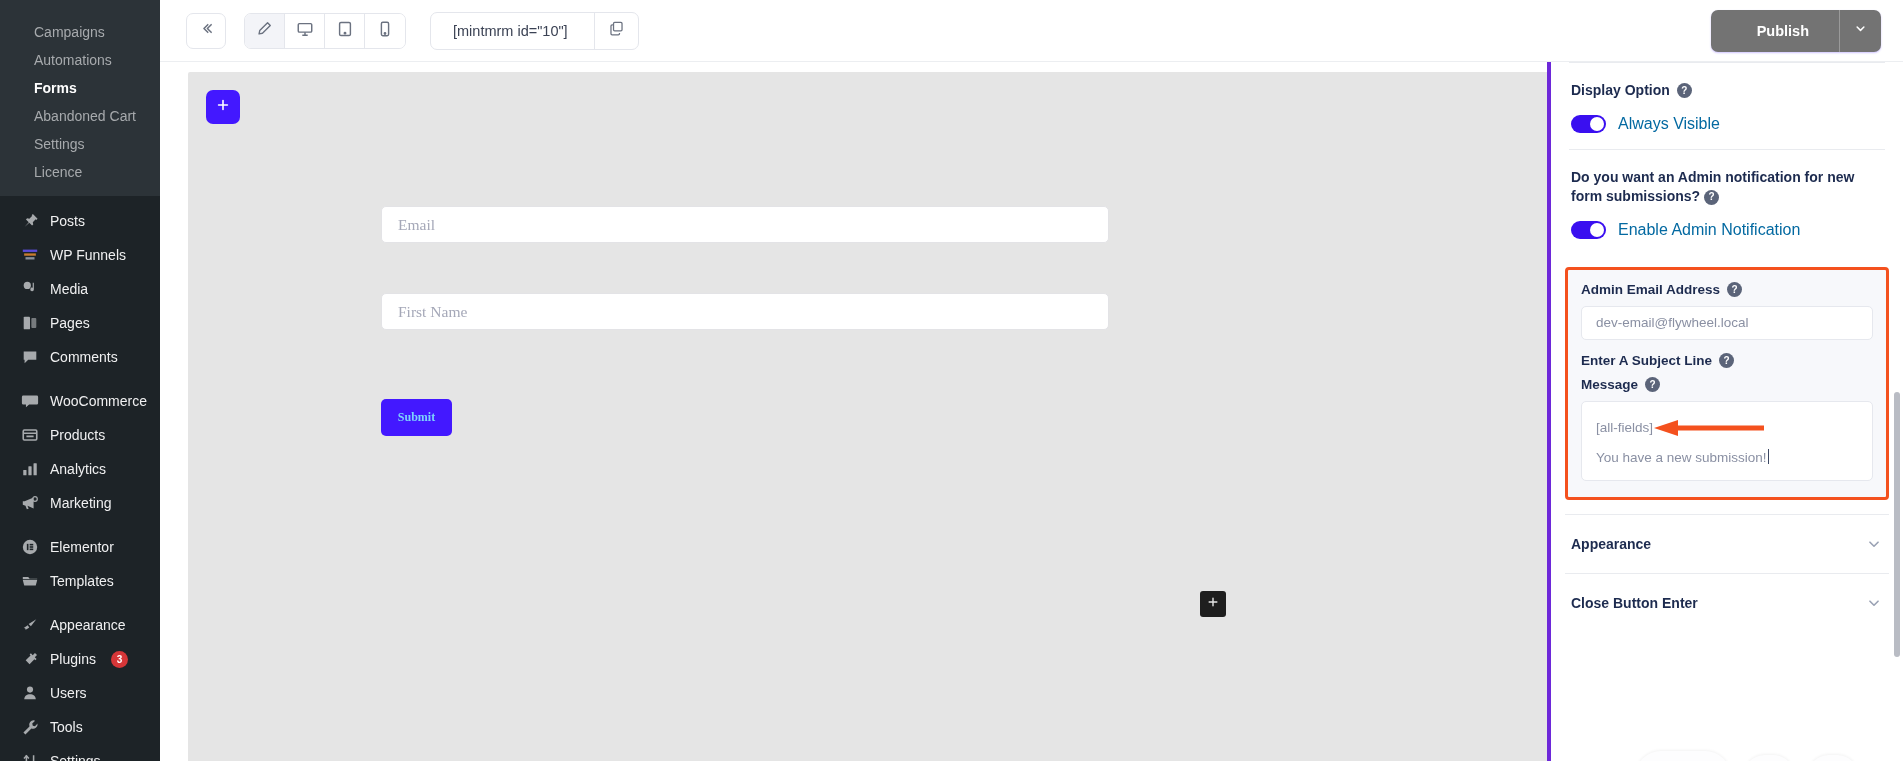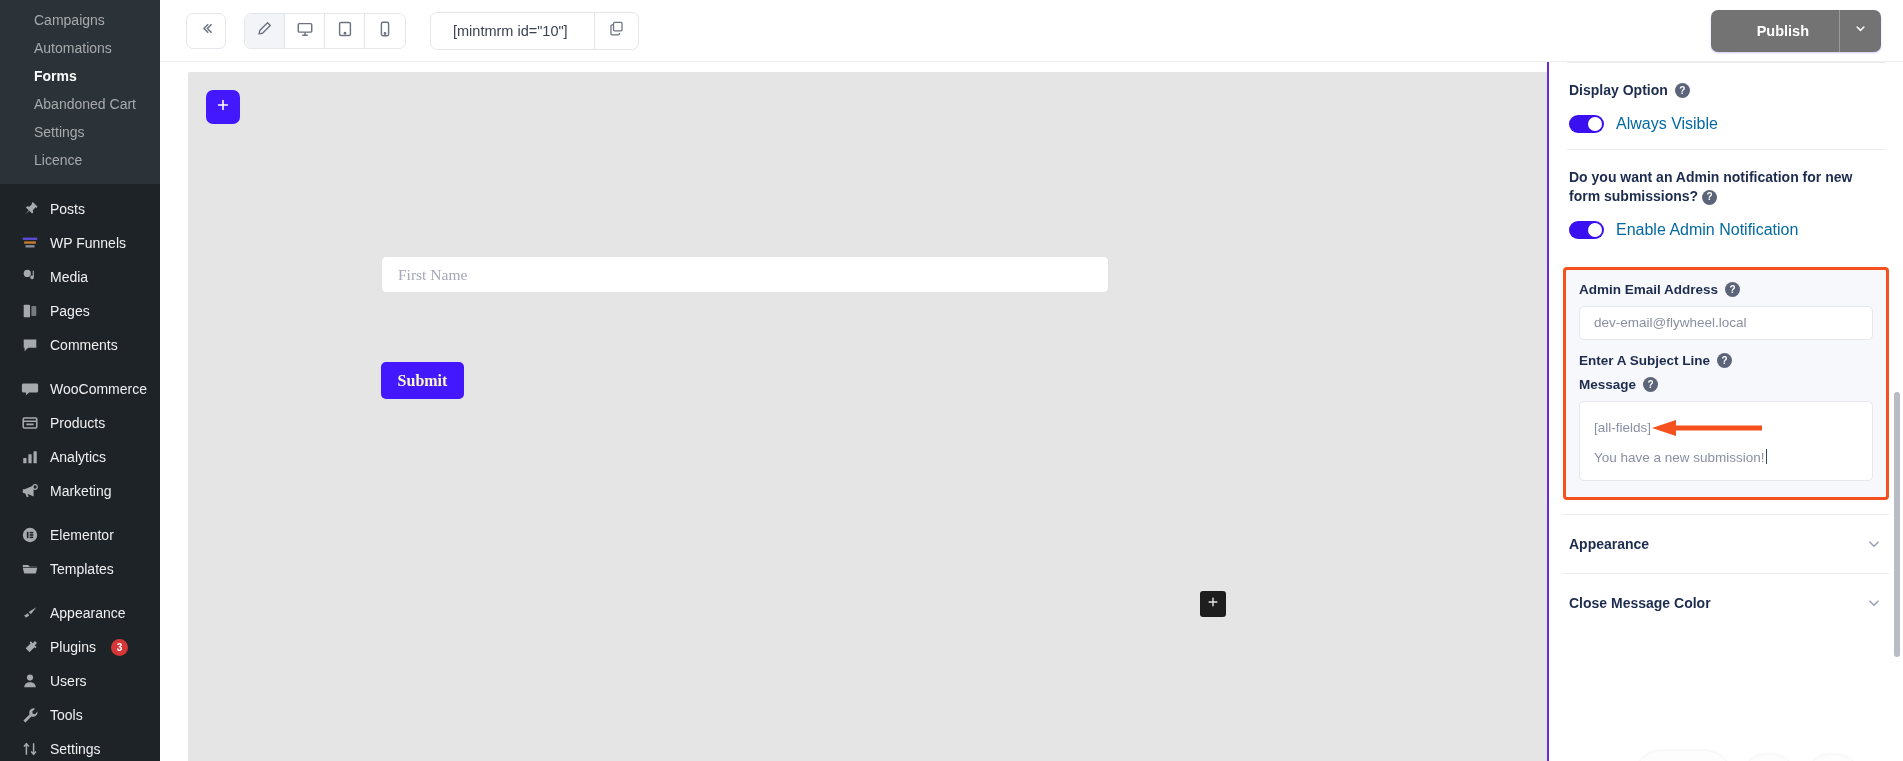--- a/index.html
+++ b/index.html
@@ -15,21 +15,21 @@
   .wp-sidebar {
     width: 160px; height: 761px;
     background: #1d2327;
     flex: 0 0 160px;
     overflow: hidden;
     position: relative;
     z-index: 30;
   }
   .wp-submenu {
     background: #2c3338;
-    padding: 6px 0 10px 0;
+    padding: 18px 0 10px 0;
   }
   .wp-submenu-item {
     font-size: 14px;
     line-height: 1;
     color: #a7aaad;
     padding: 7px 0 7px 34px;
     cursor: pointer;
     white-space: nowrap;
   }
   .wp-submenu-item.current { color: #fff; font-weight: 700; }
@@ -209,37 +209,37 @@
     display: flex; align-items: center;
     padding: 0 16px;
     font-family: "Liberation Serif", serif;
     font-size: 15.5px;
     color: #a5a8b8;
     cursor: text;
   }
   .form-gap { height: 50px; }
   .submit-btn {
     margin-top: 69px;
-    width: 83px; height: 37px;
+    width: 71px; height: 37px;
     background: #4318ff;
     border-radius: 5px;
     display: flex; align-items: center; justify-content: center;
-    color: #fef9c3;
+    color: #7dd3fc;
     font-family: "Liberation Serif", serif;
-    font-size: 16px; font-weight: 700;
+    font-size: 12px; font-weight: 700;
     cursor: pointer;
     border: none;
   }
 
   
   .panel {
     flex: 0 0 356px;
     width: 356px;
     background: #fff;
-    border-left: 2px solid #6d28d9;
+    border-left: 4px solid #6d28d9;
     position: relative;
     overflow: hidden;
     display: flex; flex-direction: column;
   }
   .panel-scroll {
     position: absolute;
     inset: 0;
     overflow: hidden;
     padding: 0 14px;
   }
@@ -637,20 +637,21 @@
 
           <div class="add-block-top">
             <span>
               <svg viewBox="0 0 20 20" fill="none" stroke="currentColor" stroke-width="2" stroke-linecap="round">
                   <path d="M10 4.5v11M4.5 10h11"></path>
                 </svg>
             </span>
           </div>
 
           <div class="form-stage">
+            <div class="form-field">Email</div>
             <div class="form-gap"></div>
             <div class="form-field">First Name</div>
             <button class="submit-btn">Submit</button>
           </div>
 
           <div class="add-block-bottom">
             <span>
               <svg viewBox="0 0 20 20" fill="none" stroke="currentColor" stroke-width="2" stroke-linecap="round">
                   <path d="M10 4.5v11M4.5 10h11"></path>
                 </svg>
@@ -725,21 +726,21 @@
           <div style="height:14px"></div>
           <div class="acc-row">
             <span class="acc-title">Appearance</span>
             <span class="acc-caret">
               <svg width="18" height="18" viewBox="0 0 20 20" fill="none" stroke="currentColor" stroke-width="1.8" stroke-linecap="round" stroke-linejoin="round">
                   <path d="M5.5 8 10 12.5 14.5 8"></path>
                 </svg>
             </span>
           </div>
           <div class="acc-row">
-            <span class="acc-title">Close Message Color</span>
+            <span class="acc-title">Close Button Enter</span>
             <span class="acc-caret">
               <svg width="18" height="18" viewBox="0 0 20 20" fill="none" stroke="currentColor" stroke-width="1.8" stroke-linecap="round" stroke-linejoin="round">
                   <path d="M5.5 8 10 12.5 14.5 8"></path>
                 </svg>
             </span>
           </div>
 
         </div>
 
         <div class="p-scrollbar"></div>

